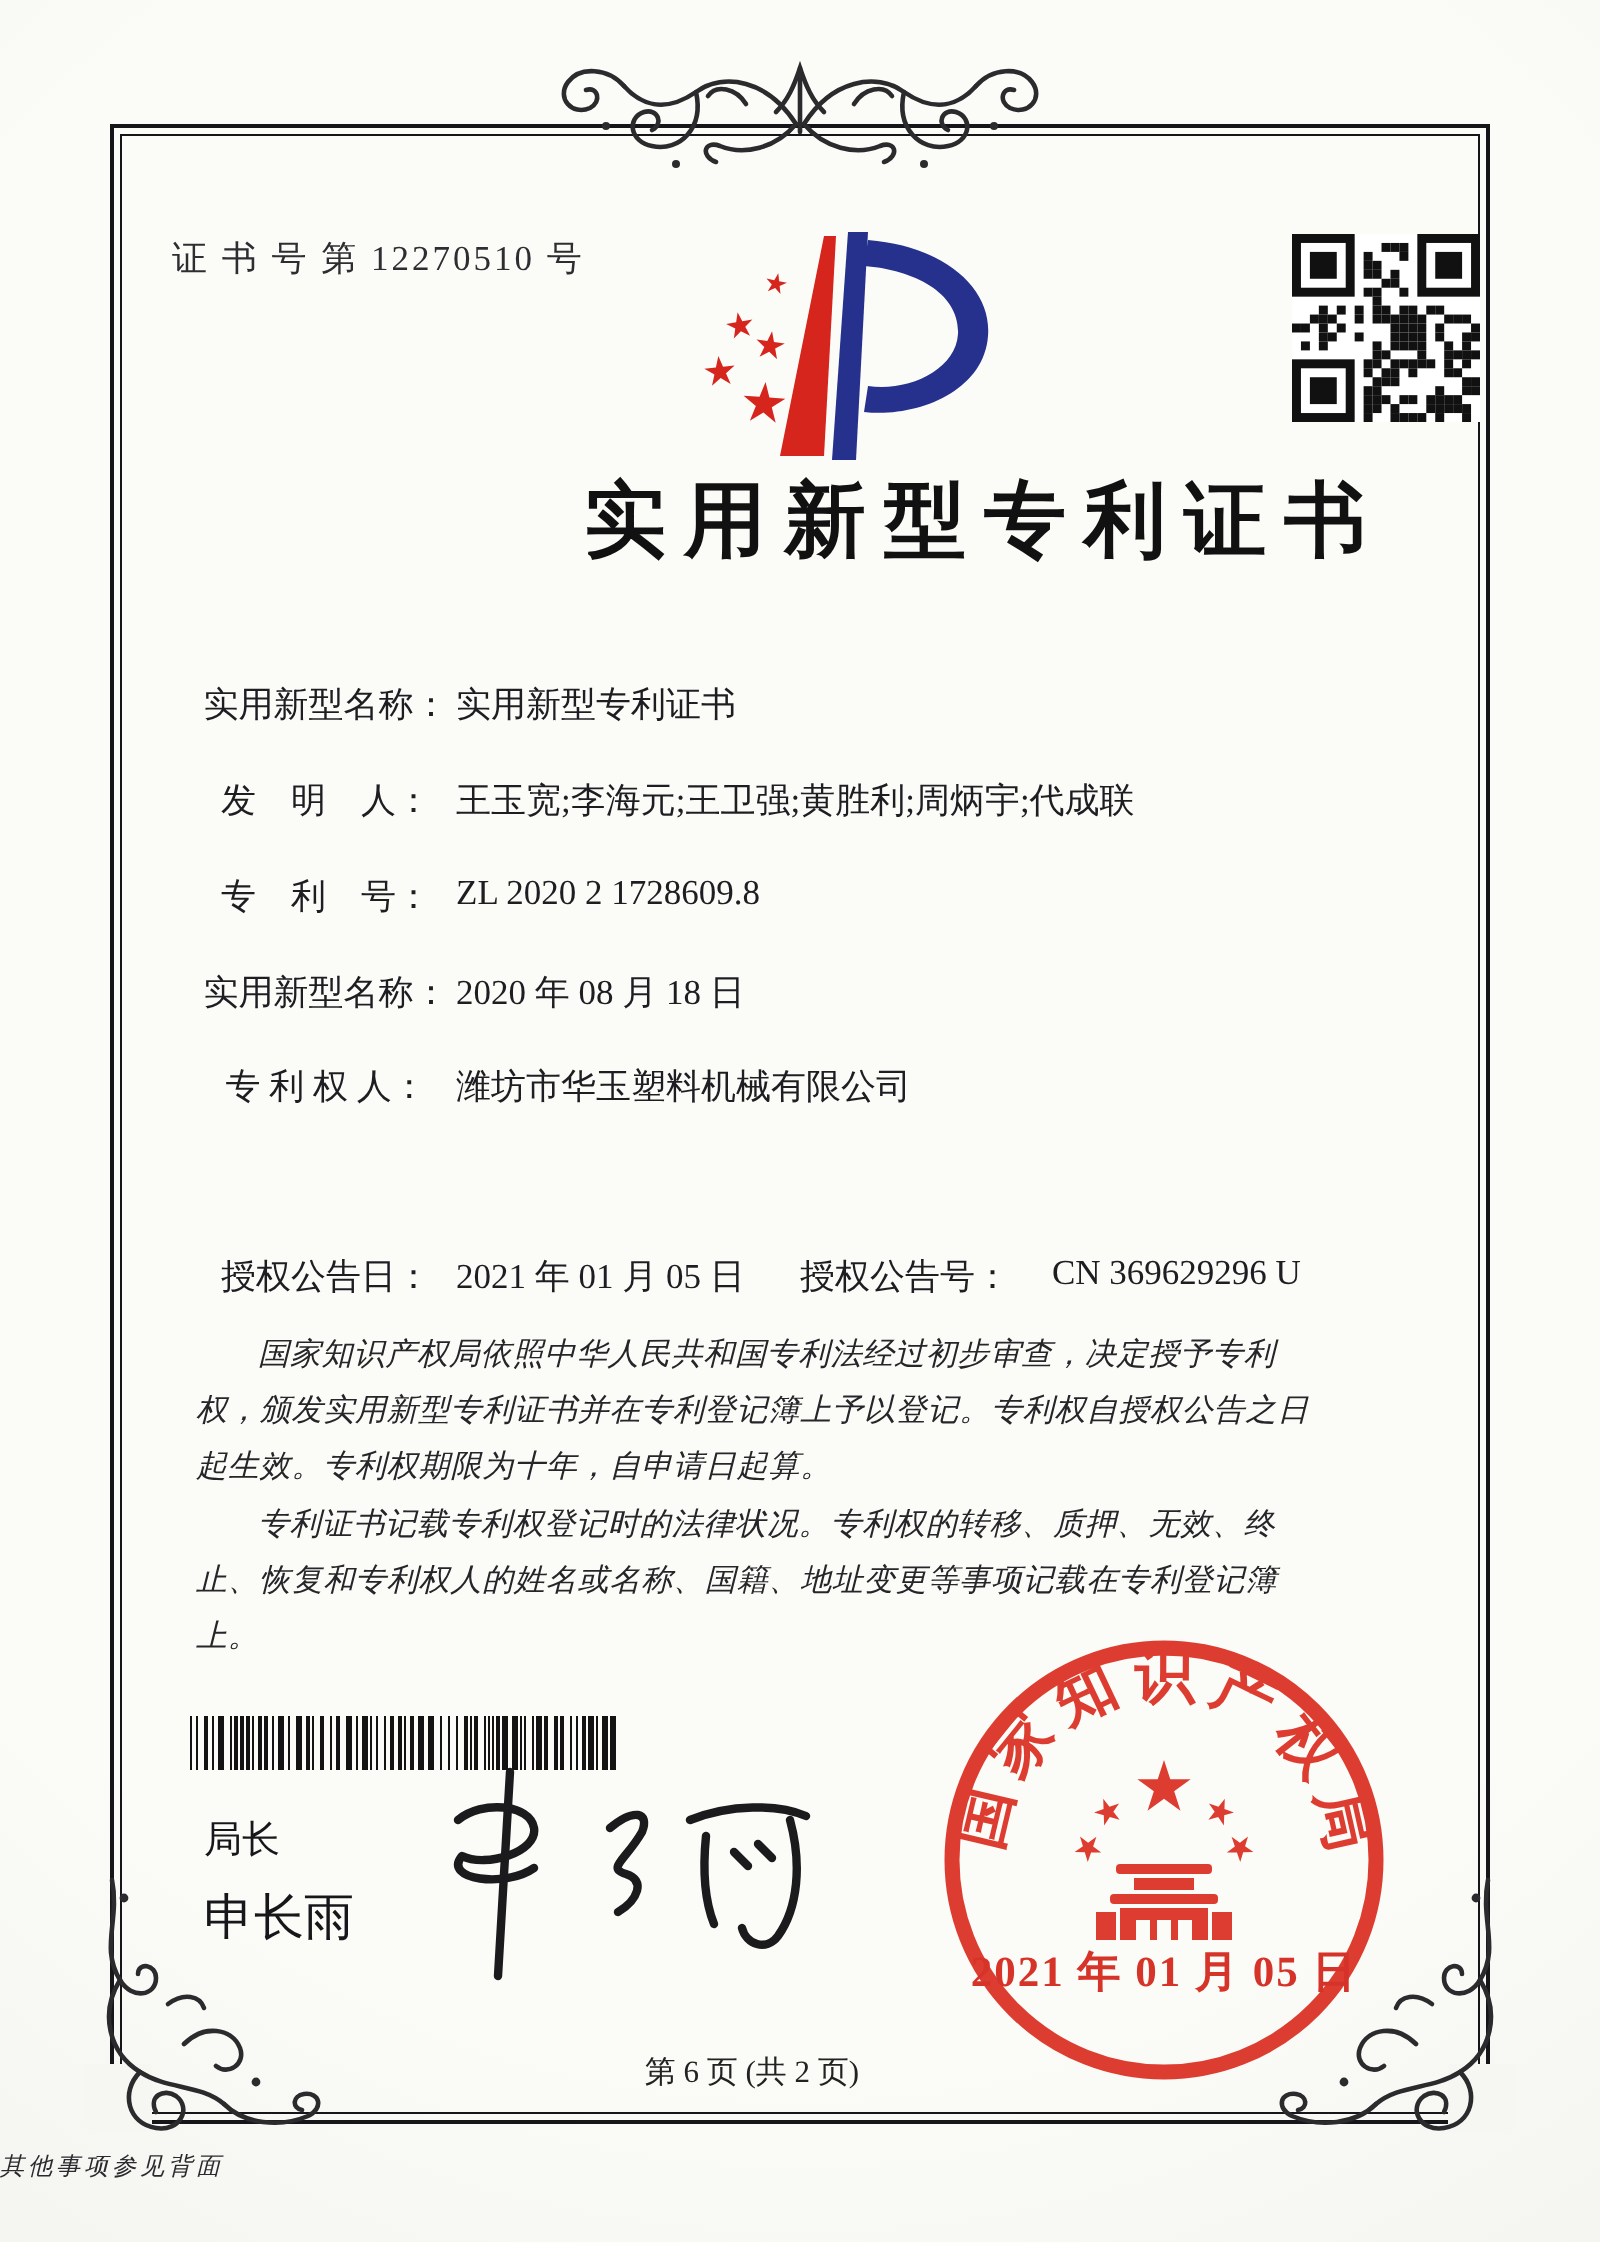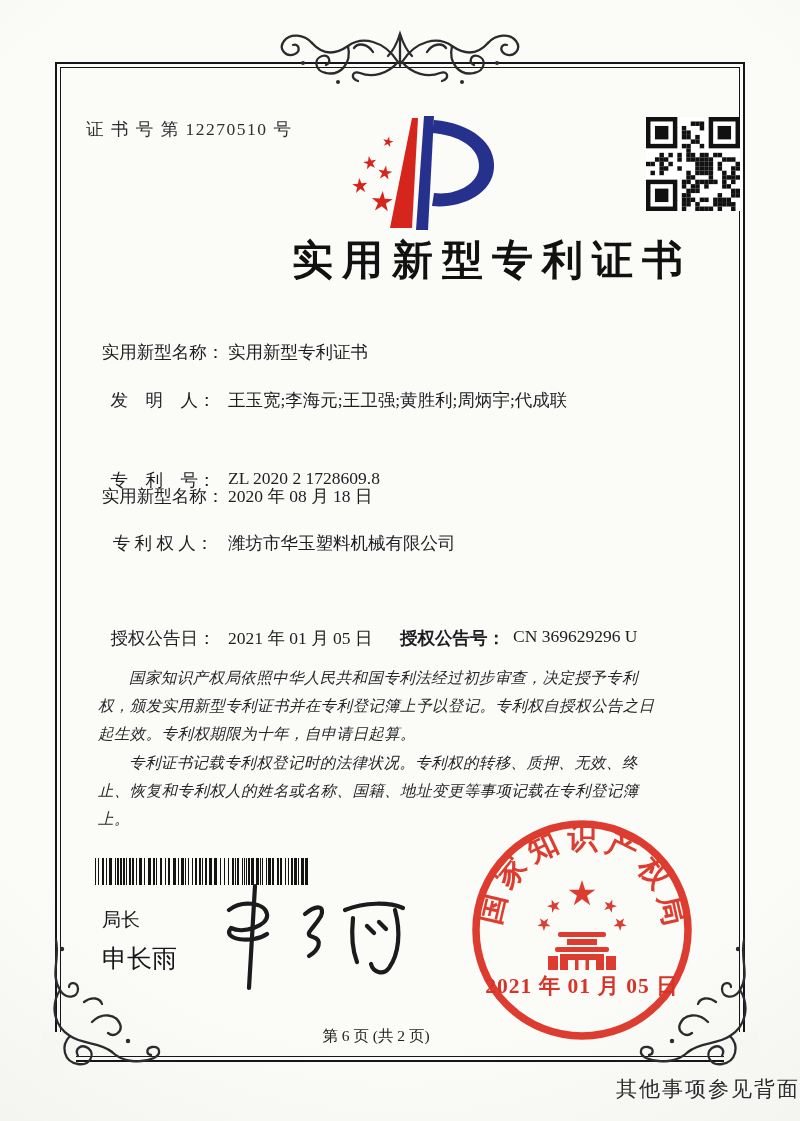--- a/index.html
+++ b/index.html
@@ -16,21 +16,21 @@
   .logo{position:absolute;left:338px;top:106px;width:172px;height:132px;}
   .qr{position:absolute;left:646px;top:117px;width:94px;height:94px;background:#fff;}
   .title{position:absolute;left:0;top:233px;width:692px;text-align:right;
          font-size:41px;font-weight:700;letter-spacing:9px;color:#111;}
   
   .row{position:absolute;display:flex;font-size:17.5px;color:#1d1d22;}
   .row .label{display:inline-block;width:130px;flex:none;text-align:center;}
   .row .value{display:inline-block;}
   .row-name{left:98px;top:340px;}
   .row-inventors{left:98px;top:388px;}
-  .row-patentno{left:98px;top:436px;margin-top:32px;}
+  .row-patentno{left:98px;top:436px;}
   .row-appdate{left:98px;top:484px;}
   .row-patentee{left:98px;top:531px;}
   .row-address{left:98px;top:576px;}
   .row-address .value{width:472px;line-height:1.55;}
   .row-grantdate{left:98px;top:626px;}
   .row-grantno{left:400px;top:626px;}
   
   .body-text{position:absolute;left:98px;top:664px;width:562px;
              font-size:15.5px;line-height:1.82;color:#26262a;font-style:italic;letter-spacing:.4px;}
   .body-text p{margin:0;text-indent:2em;}
@@ -42,22 +42,22 @@
                   font-family:"Liberation Sans",sans-serif;}
   .director-name{position:absolute;left:102px;top:942px;font-size:25px;color:#17171b;
                  font-family:"Liberation Sans",sans-serif;}
   .signature{position:absolute;left:213px;top:880px;width:210px;height:115px;}
   
   .seal{position:absolute;left:461px;top:809px;width:242px;height:242px;
         mix-blend-mode:multiply;opacity:.94;}
   
   .page-indicator{position:absolute;left:0;top:1026px;width:752px;text-align:center;
                   font-size:15.5px;color:#222;}
-  .back-note{position:absolute;left:0;top:1075px;width:800px;text-align:right;
-             font-size:21px;color:#2a2a2e;letter-spacing:2px;}
+  .back-note{position:absolute;left:0;top:1075px;width:800px;text-align:left;
+             font-size:12px;font-style:italic;color:#2a2a2e;letter-spacing:2px;}
   
   .orn{position:absolute;}
   .orn-swag{left:270px;top:22px;width:260px;height:84px;}
   .orn-bl{left:38px;top:934px;width:124px;height:146px;}
   .orn-br{left:638px;top:934px;width:124px;height:146px;}
 </style>
 </head>
 <body>
 
 <div class="page">
@@ -287,21 +287,21 @@
   </div>
   <div class="row row-patentee">
     <span class="label">专 利 权 人：</span>
     <span class="value">潍坊市华玉塑料机械有限公司</span>
   </div>
   <div class="row row-grantdate">
     <span class="label">授权公告日：</span>
     <span class="value">2021 年 01 月 05 日</span>
   </div>
   <div class="row row-grantno">
-    <span class="label" style="width:auto;margin-right:8px;font-weight:bold;">授权公告号：</span>
+    <span class="label" style="width:auto;margin-right:21px;">授权公告号：</span>
     <span class="value">CN 369629296 U</span>
   </div>
 
   <div class="body-text">
     <p>国家知识产权局依照中华人民共和国专利法经过初步审查，决定授予专利权，颁发实用新型专利证书并在专利登记簿上予以登记。专利权自授权公告之日起生效。专利权期限为十年，自申请日起算。</p>
     <p>专利证书记载专利权登记时的法律状况。专利权的转移、质押、无效、终止、恢复和专利权人的姓名或名称、国籍、地址变更等事项记载在专利登记簿上。</p>
   </div>
 
   <div class="barcode" id="barcode"><span style="width: 1px; margin-right: 2px;"></span><span style="width: 1px; margin-right: 3px;"></span><span style="width: 2px; margin-right: 2px;"></span><span style="width: 1px; margin-right: 2px;"></span><span style="width: 3px; margin-right: 3px;"></span><span style="width: 1px; margin-right: 1px;"></span><span style="width: 2px; margin-right: 1px;"></span><span style="width: 2px; margin-right: 1px;"></span><span style="width: 2px; margin-right: 1px;"></span><span style="width: 1px; margin-right: 2px;"></span><span style="width: 2px; margin-right: 1px;"></span><span style="width: 2px; margin-right: 2px;"></span><span style="width: 1px; margin-right: 2px;"></span><span style="width: 3px; margin-right: 2px;"></span><span style="width: 1px; margin-right: 3px;"></span><span style="width: 3px; margin-right: 2px;"></span><span style="width: 2px; margin-right: 1px;"></span><span style="width: 1px; margin-right: 3px;"></span><span style="width: 2px; margin-right: 3px;"></span><span style="width: 1px; margin-right: 2px;"></span><span style="width: 2px; margin-right: 3px;"></span><span style="width: 3px; margin-right: 2px;"></span><span style="width: 1px; margin-right: 2px;"></span><span style="width: 3px; margin-right: 1px;"></span><span style="width: 1px; margin-right: 2px;"></span><span style="width: 1px; margin-right: 3px;"></span><span style="width: 1px; margin-right: 2px;"></span><span style="width: 2px; margin-right: 2px;"></span><span style="width: 2px; margin-right: 1px;"></span><span style="width: 1px; margin-right: 2px;"></span><span style="width: 2px; margin-right: 2px;"></span><span style="width: 3px; margin-right: 2px;"></span><span style="width: 3px; margin-right: 3px;"></span><span style="width: 1px; margin-right: 3px;"></span><span style="width: 1px; margin-right: 3px;"></span><span style="width: 1px; margin-right: 3px;"></span><span style="width: 2px; margin-right: 1px;"></span><span style="width: 1px; margin-right: 1px;"></span><span style="width: 2px; margin-right: 3px;"></span><span style="width: 1px; margin-right: 1px;"></span><span style="width: 1px; margin-right: 1px;"></span><span style="width: 1px; margin-right: 1px;"></span><span style="width: 2px; margin-right: 1px;"></span><span style="width: 3px; margin-right: 2px;"></span><span style="width: 3px; margin-right: 1px;"></span><span style="width: 1px; margin-right: 1px;"></span><span style="width: 1px; margin-right: 3px;"></span><span style="width: 1px; margin-right: 1px;"></span><span style="width: 3px; margin-right: 1px;"></span><span style="width: 2px; margin-right: 3px;"></span><span style="width: 2px; margin-right: 1px;"></span><span style="width: 2px; margin-right: 3px;"></span><span style="width: 1px; margin-right: 2px;"></span><span style="width: 1px; margin-right: 2px;"></span><span style="width: 2px; margin-right: 1px;"></span><span style="width: 3px; margin-right: 1px;"></span><span style="width: 1px; margin-right: 2px;"></span><span style="width: 3px; margin-right: 1px;"></span><span style="width: 3px; margin-right: 1px;"></span></div>
 

